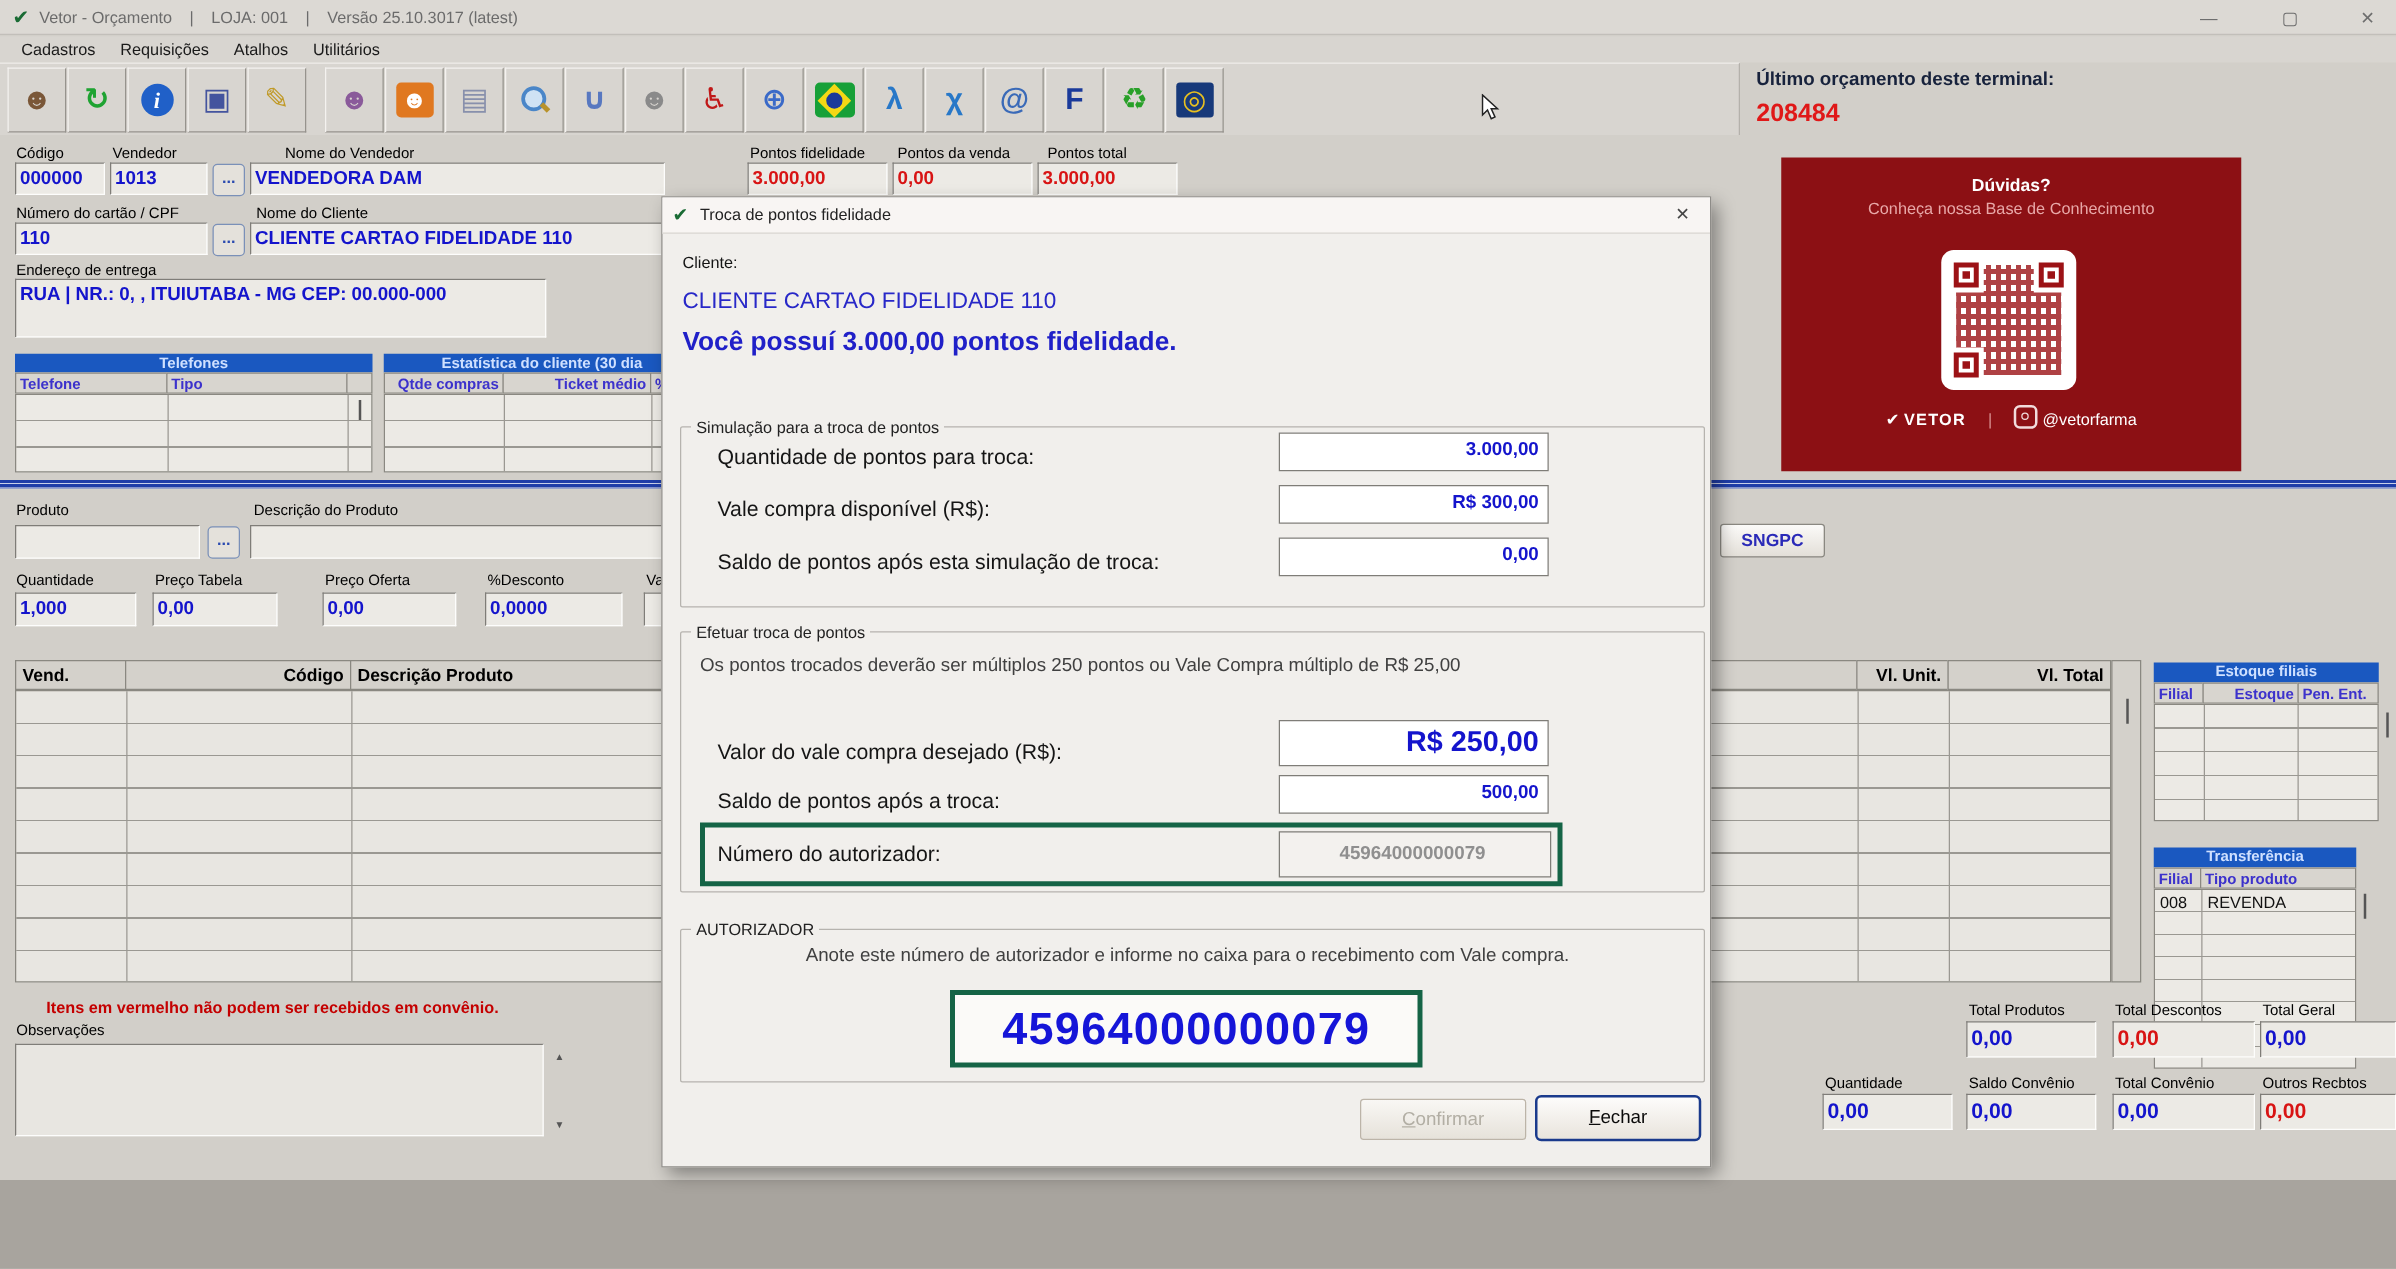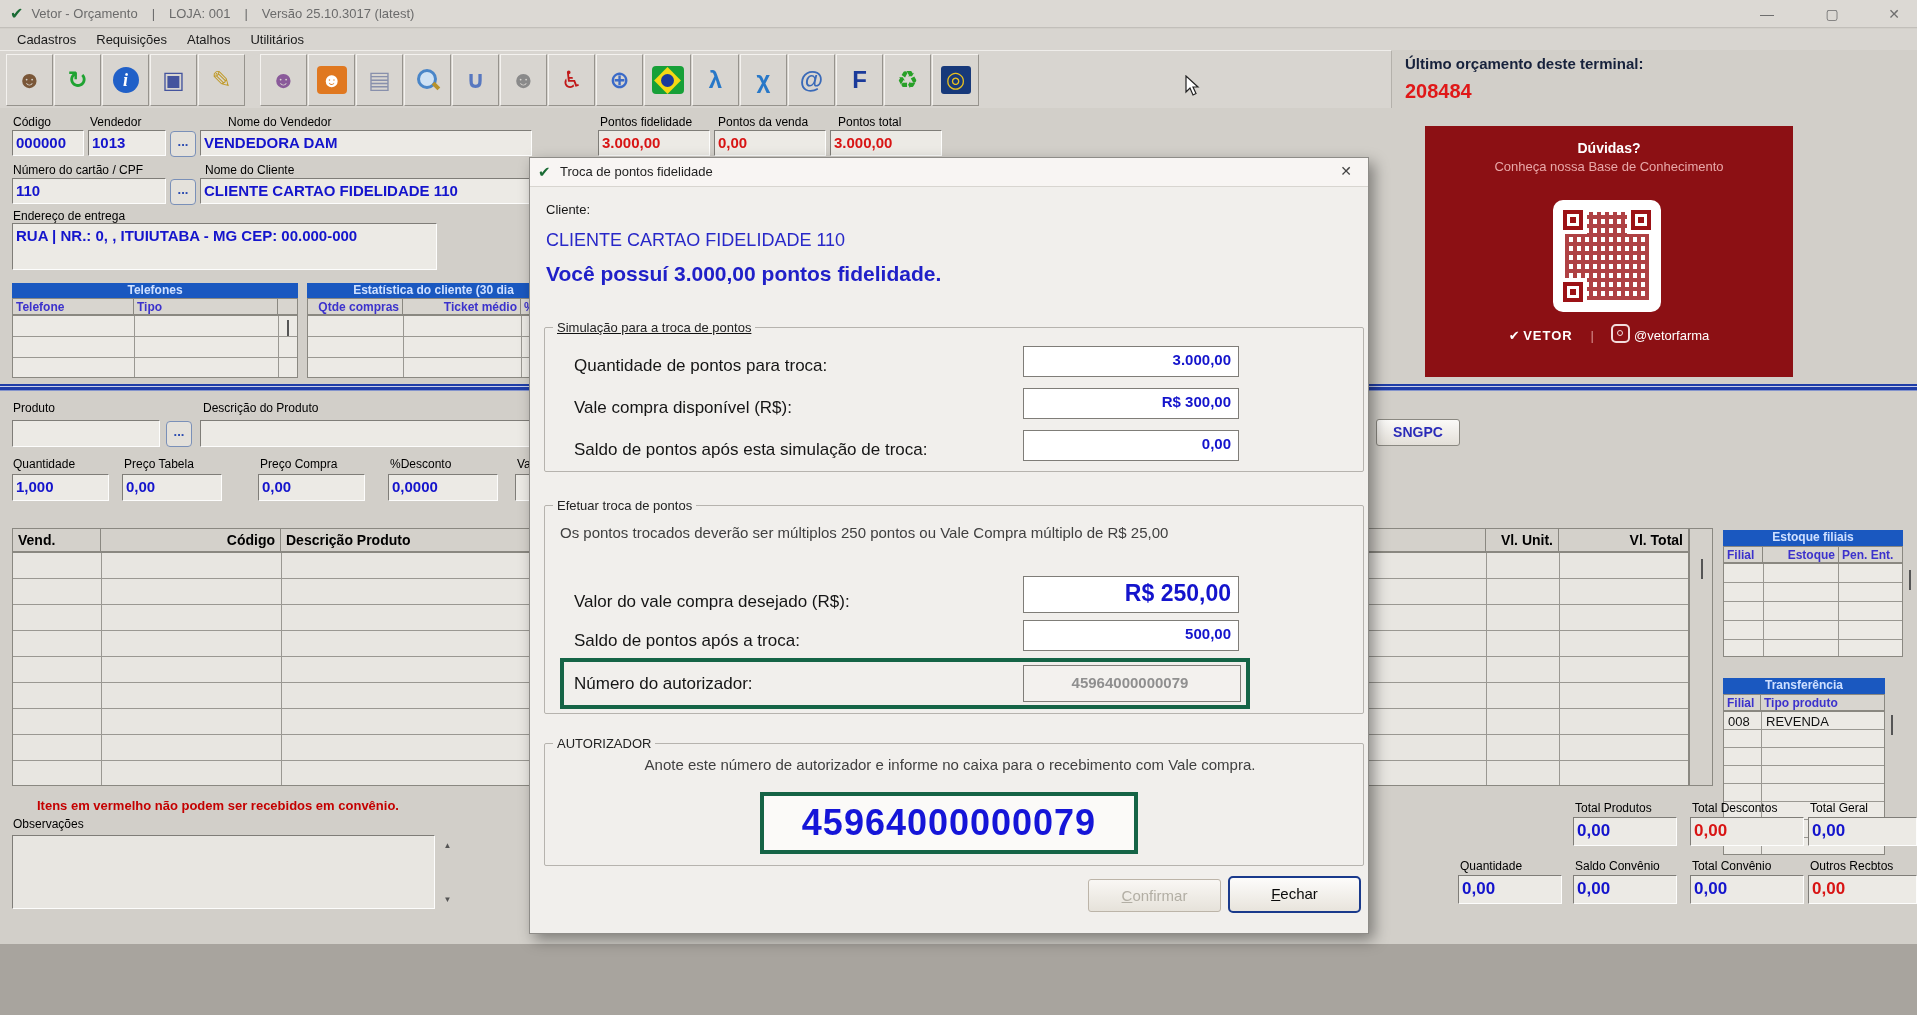--- a/index.html
+++ b/index.html
@@ -241,21 +241,21 @@
   <div class="bluline" style="left:0;top:384px;width:1917px;"></div>
 
   <div class="lab" style="left:13px;top:401px;">Produto</div>
   <div class="lab" style="left:203px;top:401px;">Descrição do Produto</div>
   <div class="fld left" style="left:12px;top:420px;width:148px;height:27px;"></div>
   <div class="browse" style="left:166px;top:421px;">...</div>
   <div class="fld left" style="left:200px;top:420px;width:530px;height:27px;"></div>
 
   <div class="lab" style="left:13px;top:457px;">Quantidade</div>
   <div class="lab" style="left:124px;top:457px;">Preço Tabela</div>
-  <div class="lab" style="left:260px;top:457px;">Preço Compra</div>
+  <div class="lab" style="left:260px;top:457px;">Preço Oferta</div>
   <div class="lab" style="left:390px;top:457px;">%Desconto</div>
   <div class="lab" style="left:517px;top:457px;">Val</div>
   <div class="fld" style="left:12px;top:474px;width:97px;height:27px;">1,000</div>
   <div class="fld" style="left:122px;top:474px;width:100px;height:27px;">0,00</div>
   <div class="fld" style="left:258px;top:474px;width:107px;height:27px;">0,00</div>
   <div class="fld" style="left:388px;top:474px;width:110px;height:27px;">0,0000</div>
   <div class="fld" style="left:515px;top:474px;width:100px;height:27px;"></div>
 
   <div class="ghdr" style="left:12px;top:528px;width:89px;height:24px;">Vend.</div>
   <div class="ghdr" style="left:100px;top:528px;width:181px;height:24px;text-align:right;">Código</div>
@@ -325,21 +325,21 @@
     <div id="dlg-title">
       <span style="position:absolute;left:8px;top:5px;color:#1a6b34;font-weight:bold;font-size:15px;">✔</span>
       <span style="position:absolute;left:30px;top:6px;font-size:13px;color:#222;">Troca de pontos fidelidade</span>
       <span style="position:absolute;right:16px;top:5px;font-size:14px;color:#444;">✕</span>
     </div>
 
     <div class="dlab" style="left:16px;top:44px;font-size:13px;">Cliente:</div>
     <div class="dlab" style="left:16px;top:72px;color:#2828c8;font-size:18px;">CLIENTE CARTAO FIDELIDADE 110</div>
     <div class="dlab" style="left:16px;top:104px;color:#2020c8;font-size:21px;font-weight:bold;">Você possuí 3.000,00 pontos fidelidade.</div>
 
-    <fieldset style="left:14px;top:162px;width:818px;height:150px;text-decoration:underline;">
+    <fieldset style="left:14px;top:176px;width:818px;height:150px;">
       <legend>Simulação para a troca de pontos</legend>
     </fieldset>
     <div class="dlab" style="left:44px;top:198px;">Quantidade de pontos para troca:</div>
     <div class="dfld" style="left:493px;top:188px;width:216px;height:31px;">3.000,00</div>
     <div class="dlab" style="left:44px;top:240px;">Vale compra disponível (R$):</div>
     <div class="dfld" style="left:493px;top:230px;width:216px;height:31px;">R$ 300,00</div>
     <div class="dlab" style="left:44px;top:282px;">Saldo de pontos após esta simulação de troca:</div>
     <div class="dfld" style="left:493px;top:272px;width:216px;height:31px;">0,00</div>
 
     <fieldset style="left:14px;top:340px;width:818px;height:214px;">

